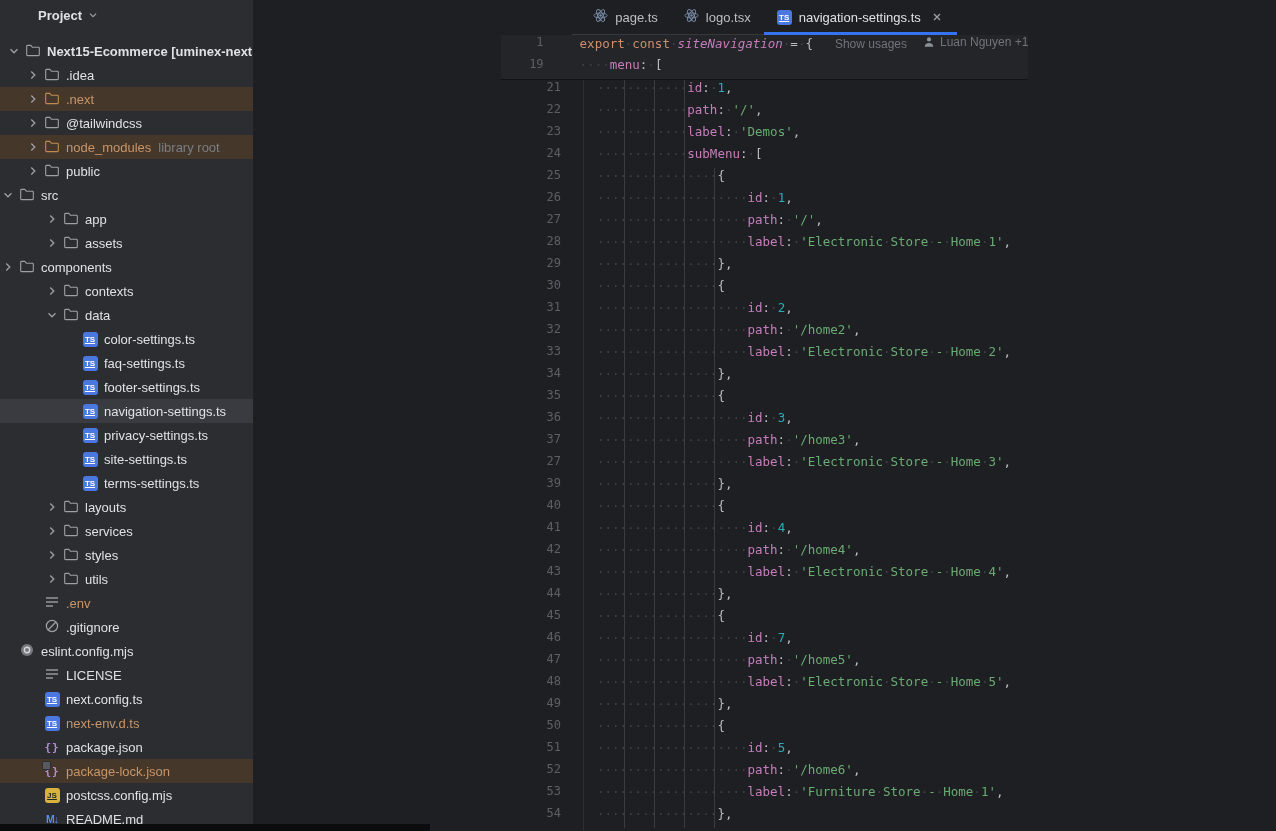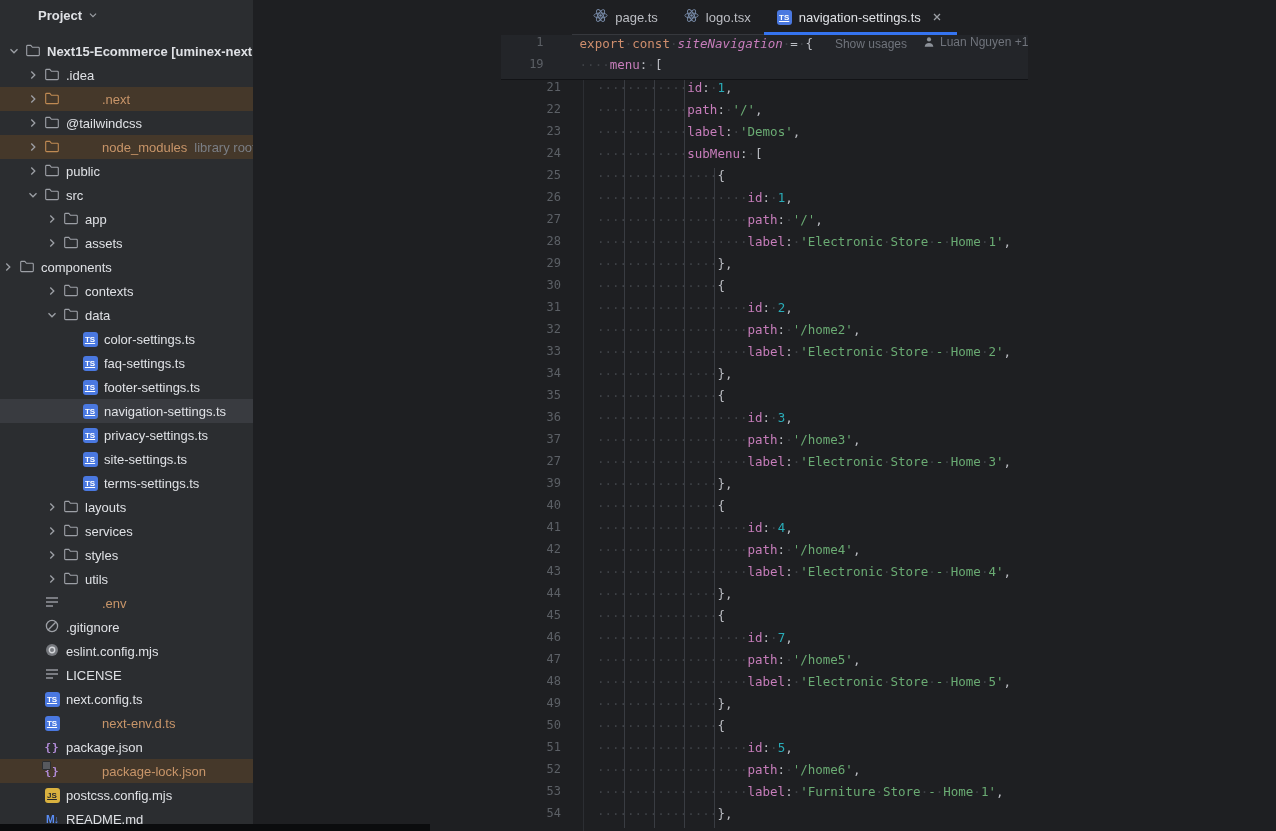--- a/index.html
+++ b/index.html
@@ -22,21 +22,21 @@
   .panel-header .ph-btn{display:inline-flex;align-items:center;gap:4px;cursor:default;}
   .panel-header .ph-title{color:#dfe1e5;font-size:13px;font-weight:700;}
   .tree{position:absolute;top:39px;left:0;right:0;}
   .tree-row{
     height:24px;display:flex;align-items:center;font-size:13px;color:#dfe1e5;
     white-space:nowrap;overflow:hidden;
   }
   .tree-row.bold .lbl{font-weight:700;}
   .tree-row.selected{background:#393b40;}
   .tree-row.excluded{background:#45382a;}
-  .tree-row.excluded .lbl,.tree-row.orange .lbl{color:#c89569;margin-left:36px;}
+  .tree-row.excluded .lbl,.tree-row.orange .lbl{color:#c89569;}
   .tree-row .chev{width:16px;height:16px;flex:none;display:inline-flex;align-items:center;justify-content:center;margin-right:3px;}
   .tree-row .sp{width:19px;flex:none;}
   .tree-row .ic{width:16px;height:16px;flex:none;display:inline-flex;align-items:center;justify-content:center;margin-right:6px;position:relative;}
   .tree-row .suffix{color:#7a7e85;margin-left:7px;}
   .ic-folder{color:#9da0a6;}
   .tree-row.excluded .ic-folder{color:#c08a53;}
   .badge{
     width:15px;height:15px;border-radius:3px;display:inline-flex;align-items:center;justify-content:center;
     font-size:8px;font-weight:700;font-family:"Liberation Sans",sans-serif;letter-spacing:0;text-decoration:underline;
   }
@@ -175,21 +175,21 @@
               <path d="M6.3 4.5l3.5 3.5-3.5 3.5" fill="none" stroke="#9da0a6" stroke-width="1.3"></path>
             </svg>
           </span>
           <span class="ic">
             <span class="ic-folder"><svg width="16" height="16" viewBox="0 0 16 16">
                 <path d="M1.7 12.7V4.3c0-.5.4-.9.9-.9h3.2l1.6 1.9h6c.5 0 .9.4.9.9v6.5c0 .5-.4.9-.9.9H2.6c-.5 0-.9-.4-.9-.9z" fill="none" stroke="currentColor" stroke-width="1.1"></path>
               </svg></span>
           </span>
           <span class="lbl">public</span>
         </div>
-        <div class="tree-row  " style="padding-left:25px">
+        <div class="tree-row  " style="">
           <span class="chev">
             <svg width="16" height="16" viewBox="0 0 16 16">
               <path d="M4.5 6.3l3.5 3.5 3.5-3.5" fill="none" stroke="#9da0a6" stroke-width="1.3"></path>
             </svg>
           </span>
           <span class="ic">
             <span class="ic-folder"><svg width="16" height="16" viewBox="0 0 16 16">
                 <path d="M1.7 12.7V4.3c0-.5.4-.9.9-.9h3.2l1.6 1.9h6c.5 0 .9.4.9.9v6.5c0 .5-.4.9-.9.9H2.6c-.5 0-.9-.4-.9-.9z" fill="none" stroke="currentColor" stroke-width="1.1"></path>
               </svg></span>
           </span>
@@ -377,21 +377,21 @@
         <div class="tree-row  " style="padding-left:25px">
           <span class="sp"></span>
           <span class="ic">
             <span><svg width="16" height="16" viewBox="0 0 16 16">
                 <circle cx="8" cy="8" r="5.6" fill="none" stroke="#9da0a6" stroke-width="1.3"></circle>
                 <line x1="4.3" y1="11.7" x2="11.7" y2="4.3" stroke="#9da0a6" stroke-width="1.3"></line>
               </svg></span>
           </span>
           <span class="lbl">.gitignore</span>
         </div>
-        <div class="tree-row  " style="padding-left:25px">
+        <div class="tree-row  " style="">
           <span class="sp"></span>
           <span class="ic">
             <span><svg width="16" height="16" viewBox="0 0 16 16">
                 <circle cx="8" cy="8" r="6" fill="#76797e"></circle>
                 <circle cx="8" cy="8" r="2.7" fill="none" stroke="#d4d6da" stroke-width="1.4"></circle>
               </svg></span>
           </span>
           <span class="lbl">eslint.config.mjs</span>
         </div>
         <div class="tree-row  " style="padding-left:25px">

